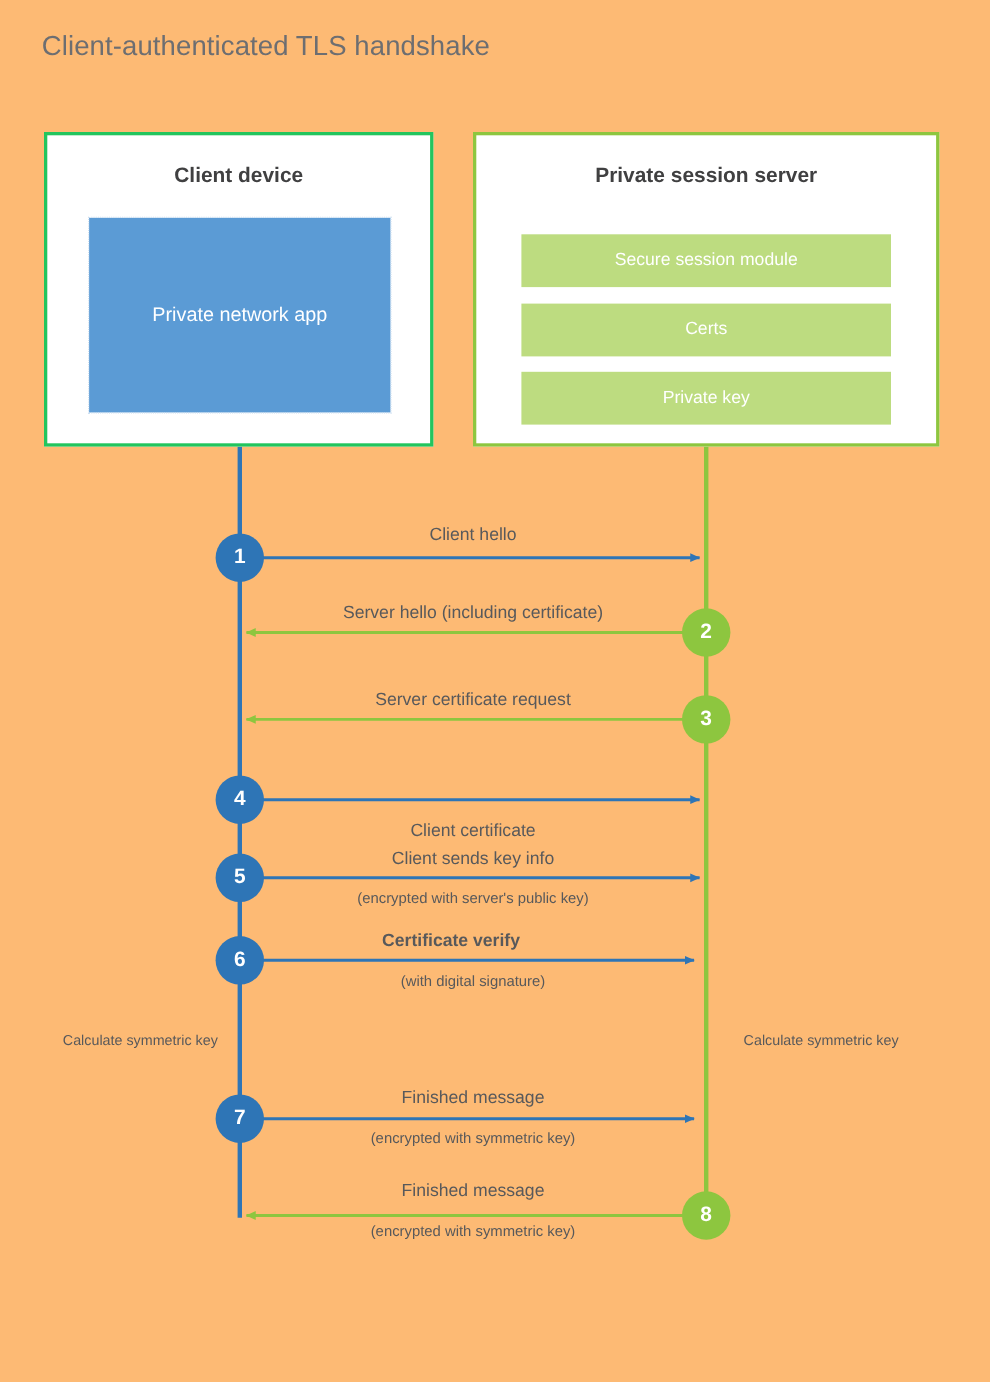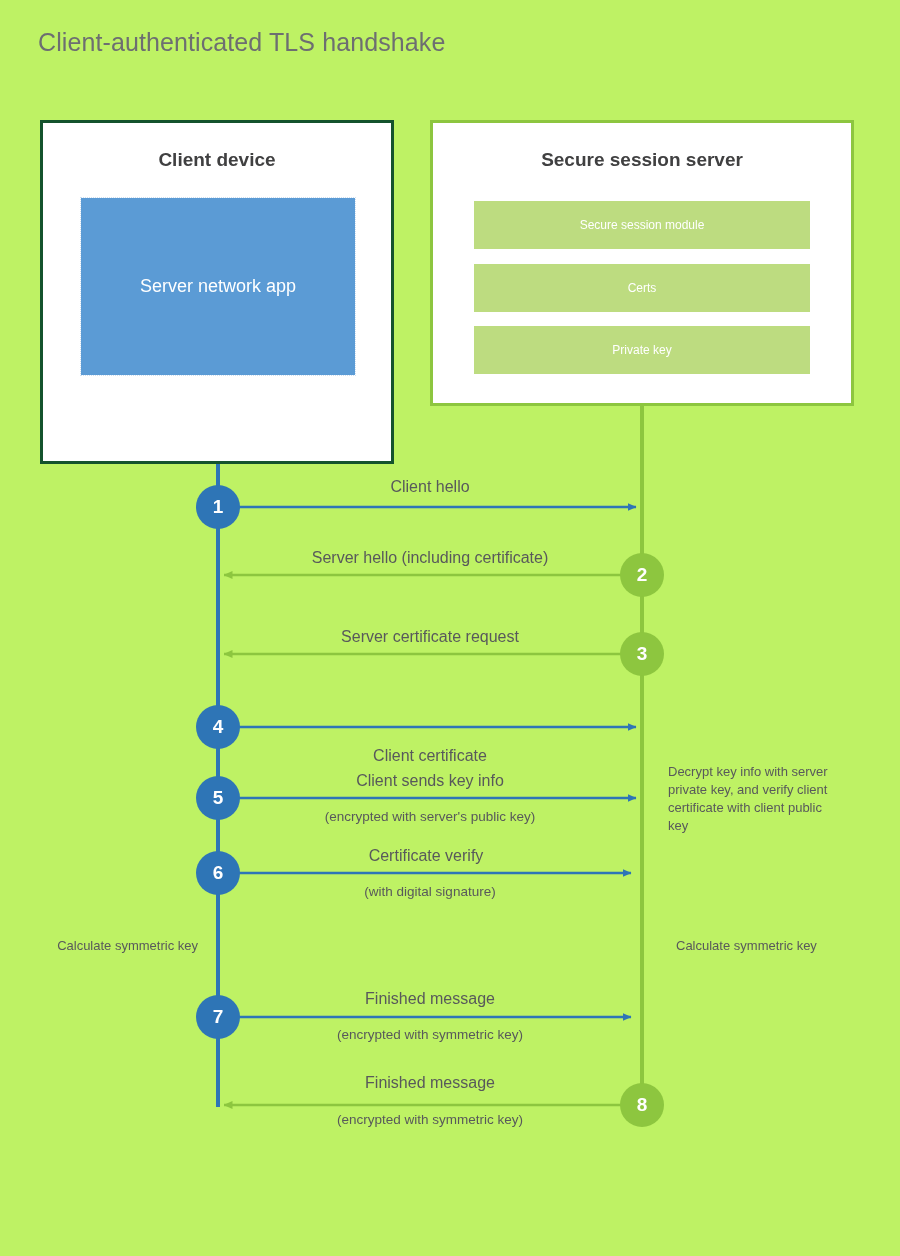--- a/index.html
+++ b/index.html
@@ -9,21 +9,21 @@
   }
   body {
     font-family: "Liberation Sans", sans-serif;
     color: #58595b;
   }
   #canvas {
     position: relative;
     width: 900px;
     height: 1256px;
     overflow: hidden;
-    background: #bef264;
+    background: #fdba74;
   }
   #diagram-svg {
     position: absolute;
     left: 0;
     top: 0;
     width: 900px;
     height: 1256px;
   }
 
   
@@ -41,22 +41,22 @@
   
   .actor-box {
     position: absolute;
     background: #ffffff;
     box-sizing: border-box;
   }
   .actor-box.client {
     left: 40px;
     top: 120px;
     width: 354px;
-    height: 344px;
-    border: 3px solid #14532d;
+    height: 286px;
+    border: 3px solid #22c55e;
   }
   .actor-box.server {
     left: 430px;
     top: 120px;
     width: 424px;
     height: 286px;
     border: 3px solid #8dc63f;
   }
   .actor-title {
     position: absolute;
@@ -86,25 +86,26 @@
     text-align: center;
     outline: 1px dotted #cfe0f1;
   }
   .server-block {
     position: absolute;
     left: 41px;
     width: 336px;
     height: 48px;
     background: #bddc80;
     color: #ffffff;
-    font-size: 12px;
+    font-size: 16px;
     display: flex;
     align-items: center;
     justify-content: center;
     text-align: center;
+    margin-top: 12px;
   }
   .server-block.b0 { top: 78px; }
   .server-block.b1 { top: 141px; }
   .server-block.b2 { top: 203px; }
 
   
   .step-circle {
     position: absolute;
     width: 44px;
     height: 44px;
@@ -178,25 +179,25 @@
 
     <line x1="218" y1="1017" x2="631" y2="1017" stroke="#2e75b6" stroke-width="2.6" marker-end="url(#arrow-blue)"></line>
 
     <line x1="642" y1="1105" x2="224" y2="1105" stroke="#8dc63f" stroke-width="2.6" marker-end="url(#arrow-green)"></line>
   </svg>
 
   <div class="page-title">Client-authenticated TLS handshake</div>
 
   <div class="actor-box client">
     <div class="actor-title">Client device</div>
-    <div class="client-app-block">Server network app</div>
+    <div class="client-app-block">Private network app</div>
   </div>
 
   <div class="actor-box server">
-    <div class="actor-title">Secure session server</div>
+    <div class="actor-title">Private session server</div>
     <div class="server-block b0">Secure session module</div>
     <div class="server-block b1">Certs</div>
     <div class="server-block b2">Private key</div>
   </div>
 
   <div class="step-circle client-side" style="left:196px; top:485px;">1</div>
   <div class="msg-label" style="left:430px; top:478px;">Client hello</div>
 
   <div class="step-circle server-side" style="left:620px; top:553px;">2</div>
   <div class="msg-label" style="left:430px; top:549px;">Server hello (including certificate)</div>
@@ -205,30 +206,29 @@
   <div class="msg-label" style="left:430px; top:628px;">Server certificate request</div>
 
   <div class="step-circle client-side" style="left:196px; top:705px;">4</div>
   <div class="msg-label" style="left:430px; top:699px;margin-top:48px;">Client certificate</div>
 
   <div class="step-circle client-side" style="left:196px; top:776px;">5</div>
   <div class="msg-label" style="left:430px; top:772px;">Client sends key info</div>
   <div class="msg-sublabel" style="left:430px; top:809px;">(encrypted with server's public key)</div>
 
   <div class="step-circle client-side" style="left:196px; top:851px;">6</div>
-  <div class="msg-label" style="left:426px; top:847px;">Certificate verify</div>
+  <div class="msg-label" style="left:410px; top:847px;font-weight:bold;">Certificate verify</div>
   <div class="msg-sublabel" style="left:430px; top:884px;">(with digital signature)</div>
 
   <div class="step-circle client-side" style="left:196px; top:995px;">7</div>
   <div class="msg-label" style="left:430px; top:990px;">Finished message</div>
   <div class="msg-sublabel" style="left:430px; top:1027px;">(encrypted with symmetric key)</div>
 
   <div class="step-circle server-side" style="left:620px; top:1083px;">8</div>
   <div class="msg-label" style="left:430px; top:1074px;">Finished message</div>
   <div class="msg-sublabel" style="left:430px; top:1112px;">(encrypted with symmetric key)</div>
 
-  <div class="side-note left-align" style="left:668px; top:763px; width:170px;">Decrypt key info with server private key, and verify client certificate with client public key</div>
 
   <div class="side-note right-align" style="left:40px; top:937px; width:158px;">Calculate symmetric key</div>
 
   <div class="side-note left-align" style="left:676px; top:937px; width:158px;">Calculate symmetric key</div>
 
 </div>
 
 </body></html>

